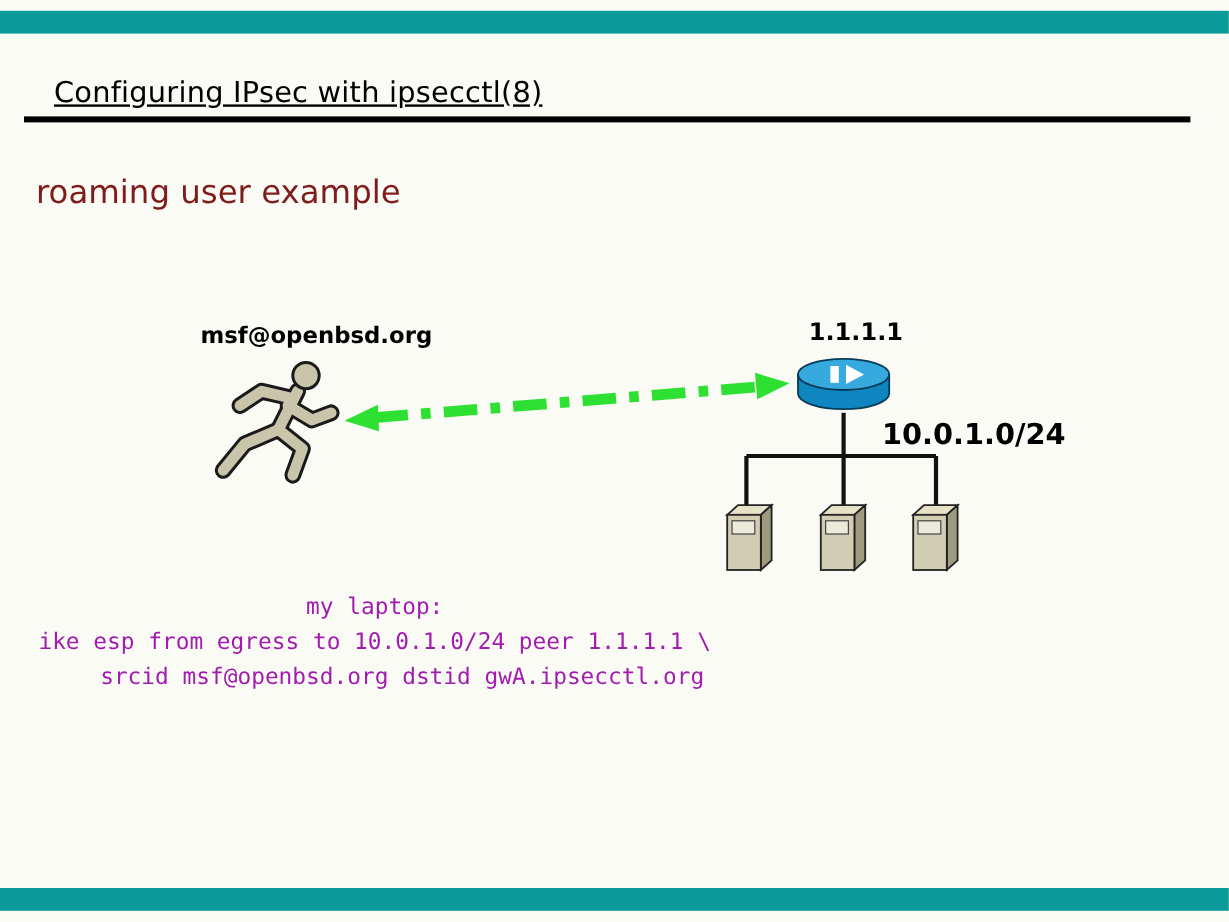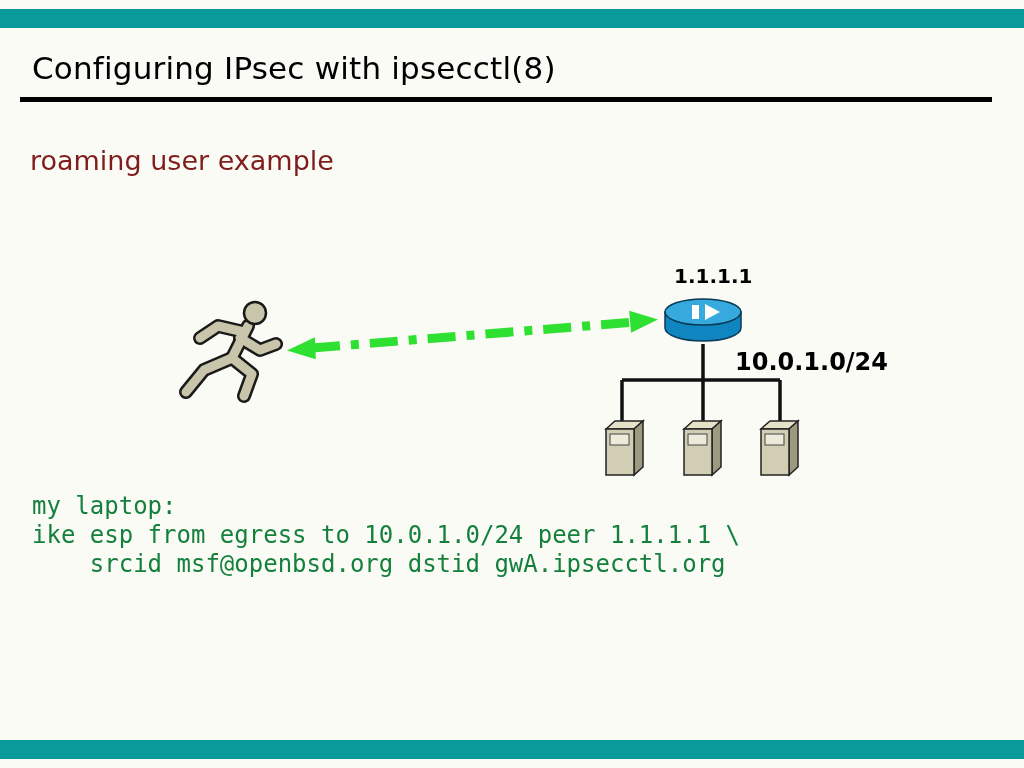--- a/index.html
+++ b/index.html
@@ -14,24 +14,25 @@
 
   .bar {
     position: absolute; left: 0; width: 1024px; height: 19px;
     background: #0a9a9a;
   }
   .bar.top { top: 9px; }
   .bar.bottom { top: 740px; }
 
   .title {
     position: absolute; left: 32px; top: 50px;
-    margin: 0;
-    font-size: 31px; font-weight: 500; color: #000;
+    margin: 13px;
+    font-size: 24px; font-weight: 500; color: #000;
     letter-spacing: 0.2px;
     white-space: nowrap;
+    text-decoration: underline;
   }
   .title-rule {
     position: absolute; left: 20px; top: 97px;
     width: 972px; height: 5px; background: #000;
   }
   .subtitle {
     position: absolute; left: 30px; top: 145px;
     font-size: 27px; font-weight: 400; color: #7f1d1d;
     white-space: nowrap;
   }
@@ -46,21 +47,21 @@
   .net-label   { left: 735px; top: 348px; font-size: 24px; }
 
   .diagram-svg {
     position: absolute; left: 0; top: 0;
     width: 1024px; height: 768px;
   }
 
   .code {
     position: absolute; left: 32px;
     font-family: "DejaVu Sans Mono", "Liberation Mono", monospace;
-    font-size: 24px; line-height: 29px; color: #15803d;
+    font-size: 19px; line-height: 29px; color: #a21caf; text-align: center;
   }
   .code div { white-space: pre; }
   .code.block1 { top: 492px; }
   .code.block2 { top: 608px; }
 </style>
 </head>
 <body>
 
 <div class="slide">
 
@@ -117,20 +118,21 @@
       <ellipse cx="40" cy="20" rx="38" ry="13" fill="#36aade" stroke="#083a56" stroke-width="1.5"></ellipse>
       <rect x="29" y="13" width="7" height="14" fill="#ffffff"></rect>
       <polygon points="42,12 42,28 57,20" fill="#ffffff"></polygon>
     </g>
 
     <use href="#server" x="606" y="419"></use>
     <use href="#server" x="684" y="419"></use>
     <use href="#server" x="761" y="419"></use>
   </svg>
 
+  <div class="label user-label">msf@openbsd.org</div>
   <div class="label router-ip">1.1.1.1</div>
   <div class="label net-label">10.0.1.0/24</div>
 
   <div class="code block1">
     <div>my laptop:</div>
     <div>ike esp from egress to 10.0.1.0/24 peer 1.1.1.1 \</div>
     <div>    srcid msf@openbsd.org dstid gwA.ipsecctl.org</div>
   </div>
 
   <div class="code block2">

